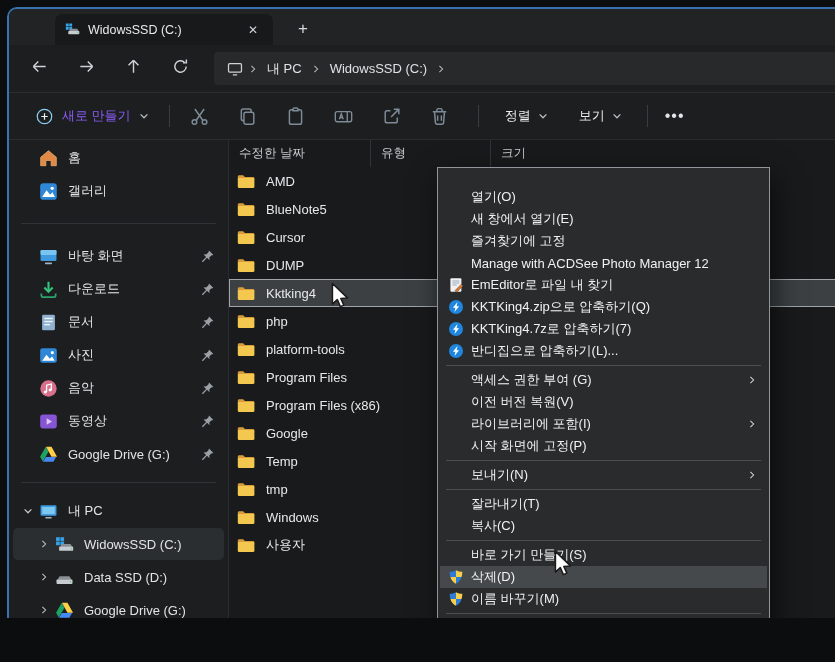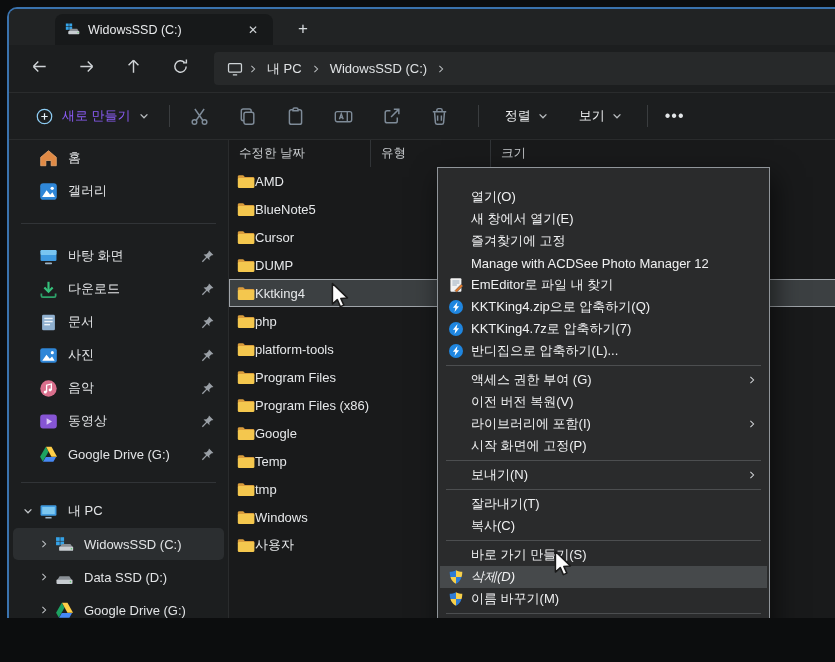--- a/index.html
+++ b/index.html
@@ -60,29 +60,29 @@
   .col{display:flex;align-items:center;border-right:1px solid #313437;padding-left:10px;box-sizing:border-box;}
   .col.name{width:265px;padding-left:25px;position:relative;}
   .col.date{width:142px;}
   .col.type{width:120px;}
   .col.size{flex:1;border-right:none;}
   .sort-caret{position:absolute;left:128px;top:3px;width:10px;height:10px;color:#c6c9cc;}
   .rows{position:absolute;top:27px;left:0;right:0;}
   .frow{height:28px;display:flex;align-items:center;padding-left:7px;font-size:13px;
         border:1px solid transparent;box-sizing:border-box;color:#e6e8ea;}
   .frow .fic{width:18px;height:15px;flex:0 0 auto;}
-  .frow .fn{white-space:nowrap;}
+  .frow .fn{margin-left:11px;white-space:nowrap;}
   .frow.sel{background:#3c4042;border-color:#a0a5aa;}
   
   .ctxmenu{position:absolute;left:437px;top:167px;width:333px;background:#2a2b2c;
            border:1px solid #90959a;box-shadow:4px 10px 26px rgba(0,0,0,.6);
            padding:4px 0;z-index:40;box-sizing:border-box;}
   .cm-item{height:22px;margin:0 2px;display:flex;align-items:center;padding:0 8px;font-size:13px;color:#f0f1f2;}
   .cm-item.bold{font-weight:normal;margin-top:14px;}
-  .cm-item.hov{background:#46494b;font-style:italic;}
+  .cm-item.hov{background:#46494b;}
   .cm-ic{width:17px;height:17px;margin-right:6px;flex:0 0 auto;display:flex;align-items:center;}
   .cm-ic svg{width:16px;height:16px;}
   .cm-lbl{flex:1;white-space:nowrap;overflow:hidden;}
   .cm-chev{width:8px;height:13px;color:#d2d5d8;margin-right:3px;flex:0 0 auto;}
   .cm-sep{height:1px;background:#4c4e50;margin:3px 8px;}
   
   .cursor{position:absolute;z-index:90;width:28px;height:28px;}
   .cur1{left:326px;top:281px;}
   .cur2{left:549px;top:549px;}
 </style>

